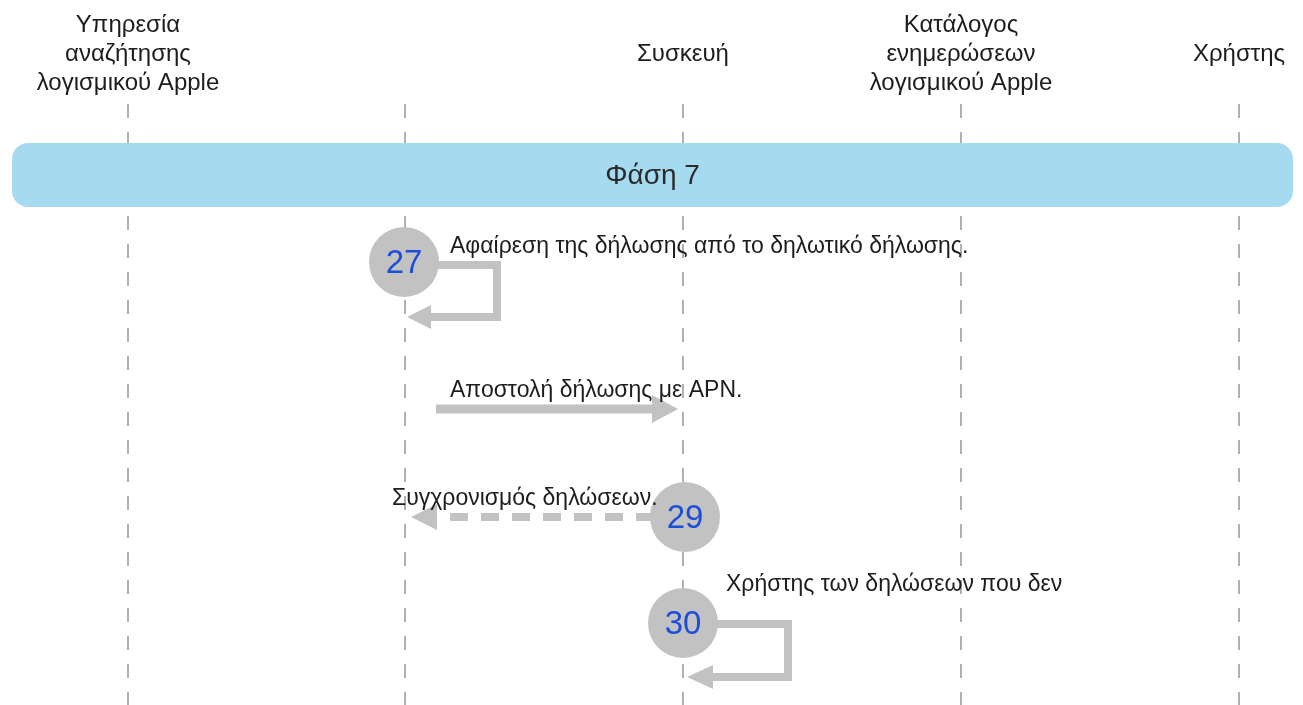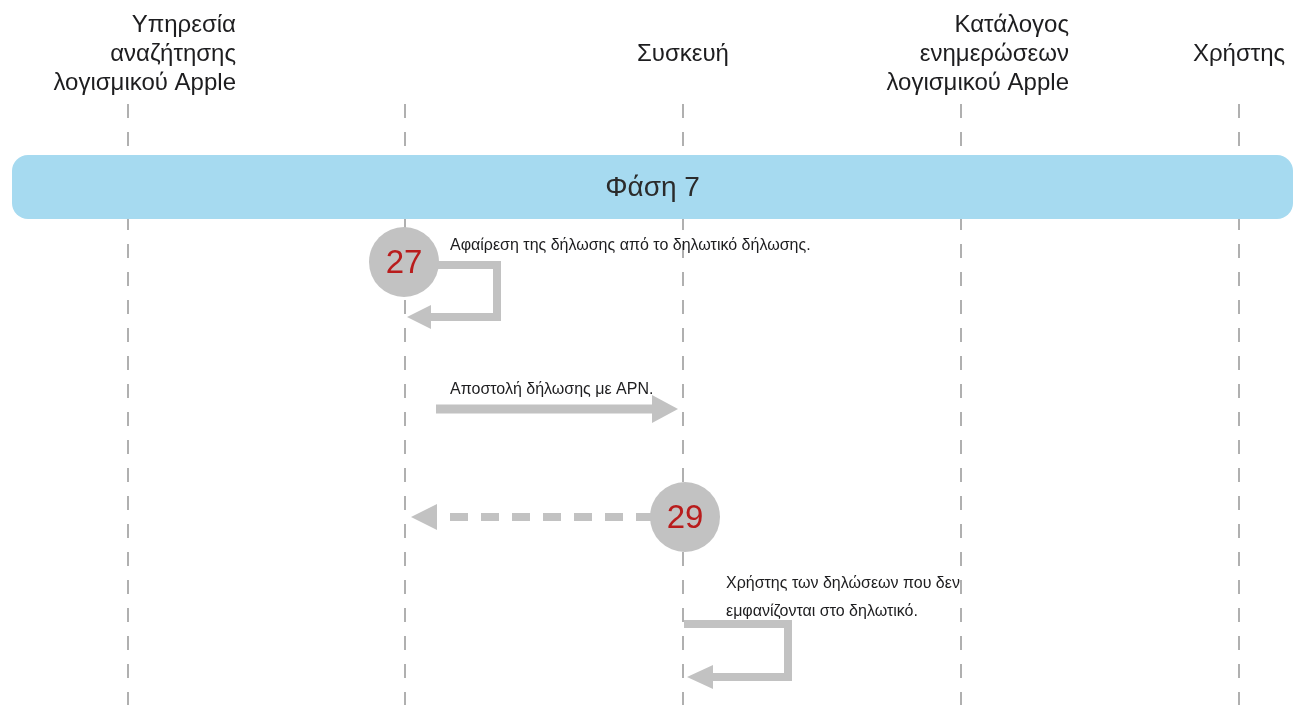--- a/index.html
+++ b/index.html
@@ -11,38 +11,38 @@
     font-family:"Liberation Sans","DejaVu Sans",sans-serif;
     color:var(--text,#1d1d1f);
   }
   .lifeline{
     position:absolute;top:104px;bottom:0;width:2px;
     background:repeating-linear-gradient(to bottom,var(--lifeline-gray,#b0b0b0) 0 14px,transparent 14px 28px);
   }
   .actor{
     position:absolute;top:0;height:104px;width:216px;
     display:flex;align-items:center;justify-content:center;
-    text-align:right;font-size:24px;line-height:29px;
+    text-align:center;font-size:24px;line-height:29px;
   }
   .phase{
     position:absolute;left:12px;top:143px;width:1281px;height:64px;
     background:var(--phase-bg,#a6daf0);
     border-radius:16px;
     display:flex;align-items:center;justify-content:center;
-    font-size:28px;color:#2b2b2b;margin-top:12px;
+    font-size:28px;color:#2b2b2b;
   }
   .arrows{position:absolute;left:0;top:0;}
   .step-circle{
     position:absolute;width:70px;height:70px;border-radius:50%;
     background:var(--shape-gray,#c2c2c2);
     display:flex;align-items:center;justify-content:center;
-    font-size:33px;font-weight:500;color:#b91c1c;
+    font-size:33px;font-weight:500;color:#1d4ed8;
   }
   .step-label{
-    position:absolute;font-size:16px;line-height:28px;white-space:nowrap;
+    position:absolute;font-size:23px;line-height:28px;white-space:nowrap;
   }
   .step-label div{white-space:nowrap;}
 </style>
 </head>
 <body>
 
 <div class="canvas">
 
   <div class="lifeline" style="left:127px"></div>
   <div class="lifeline" style="left:404px"></div>
@@ -81,25 +81,30 @@
       <polygon points="687,677 713,665 713,689" fill="#c2c2c2"></polygon>
     </g>
   </svg>
 
   <div class="step-circle" style="left:369px;top:227px">
     <span>27</span>
   </div>
   <div class="step-circle" style="left:650px;top:482px">
     <span>29</span>
   </div>
+  <div class="step-circle" style="left:648px;top:588px">
+    <span>30</span>
+  </div>
 
   <div class="step-label" style="left:450px;top:231px">
     <div>Αφαίρεση της δήλωσης από το δηλωτικό δήλωσης.</div>
   </div>
   <div class="step-label" style="left:450px;top:375px">
     <div>Αποστολή δήλωσης με APN.</div>
   </div>
+  <div class="step-label" style="left:392px;top:483px">
+    <div>Συγχρονισμός δηλώσεων.</div>
+  </div>
   <div class="step-label" style="left:726px;top:569px">
     <div>Χρήστης των δηλώσεων που δεν</div>
-    <div>εμφανίζονται στο δηλωτικό.</div>
   </div>
 
 </div>
 
 </body></html>

